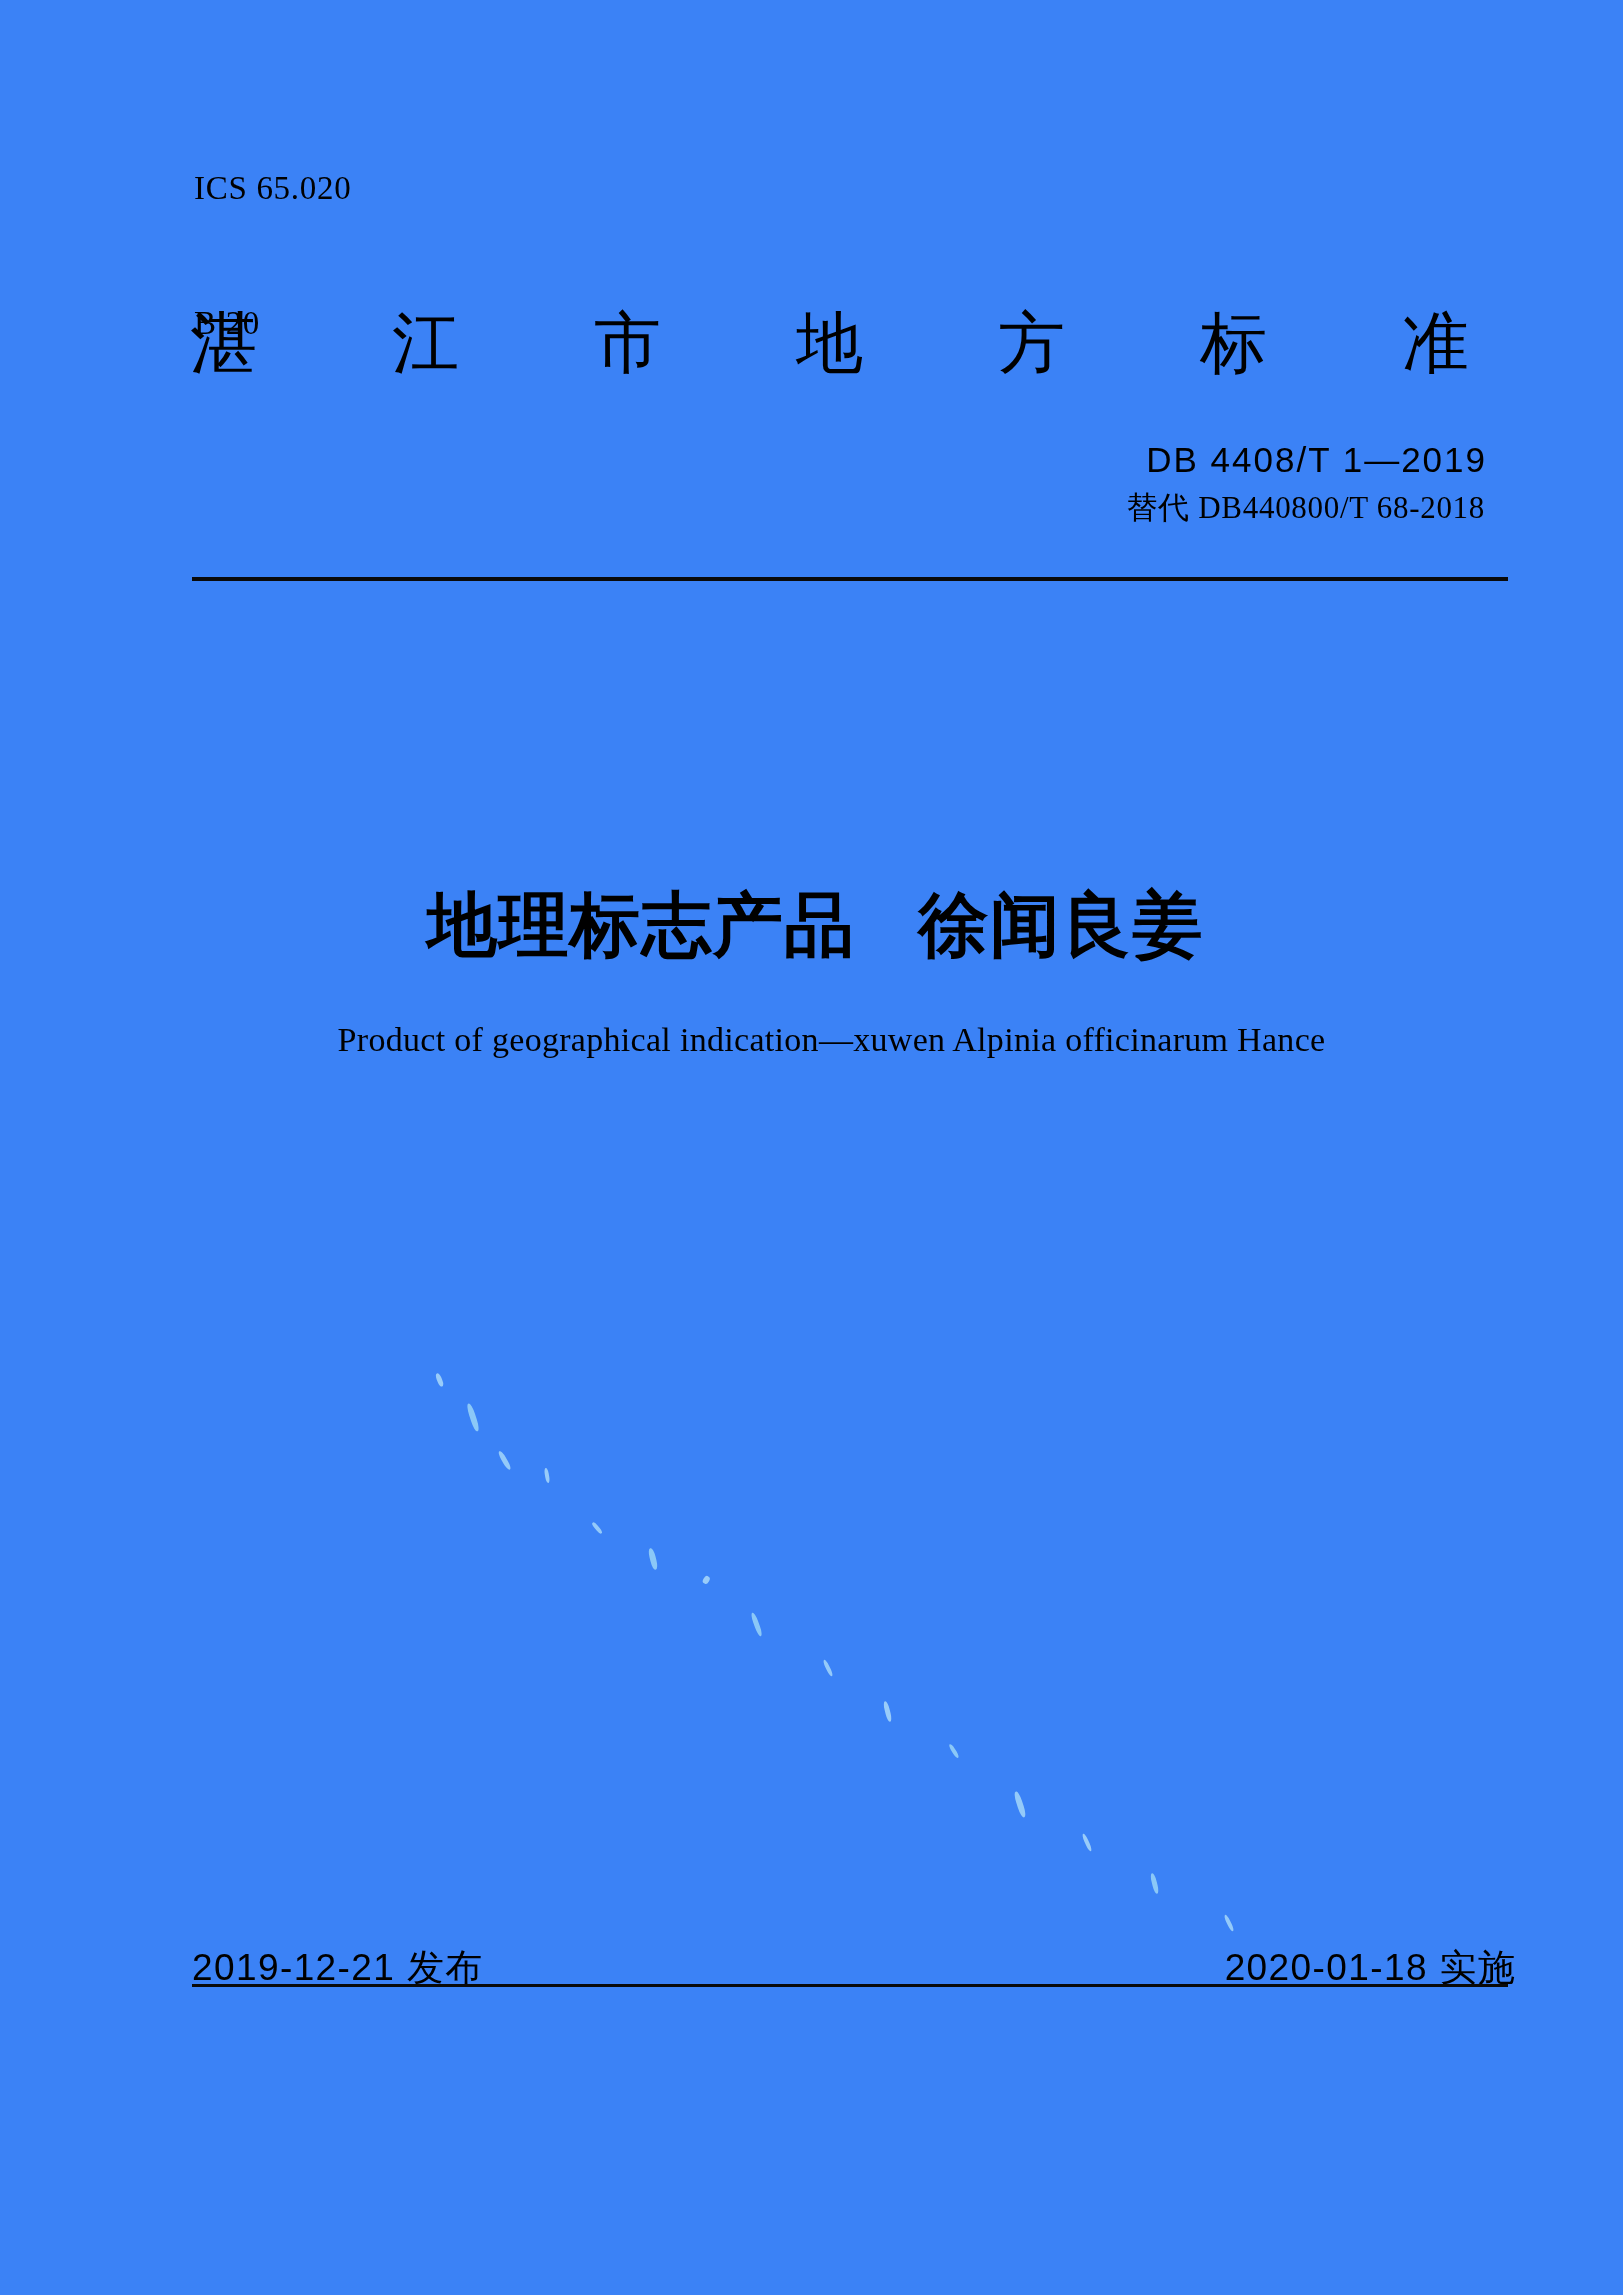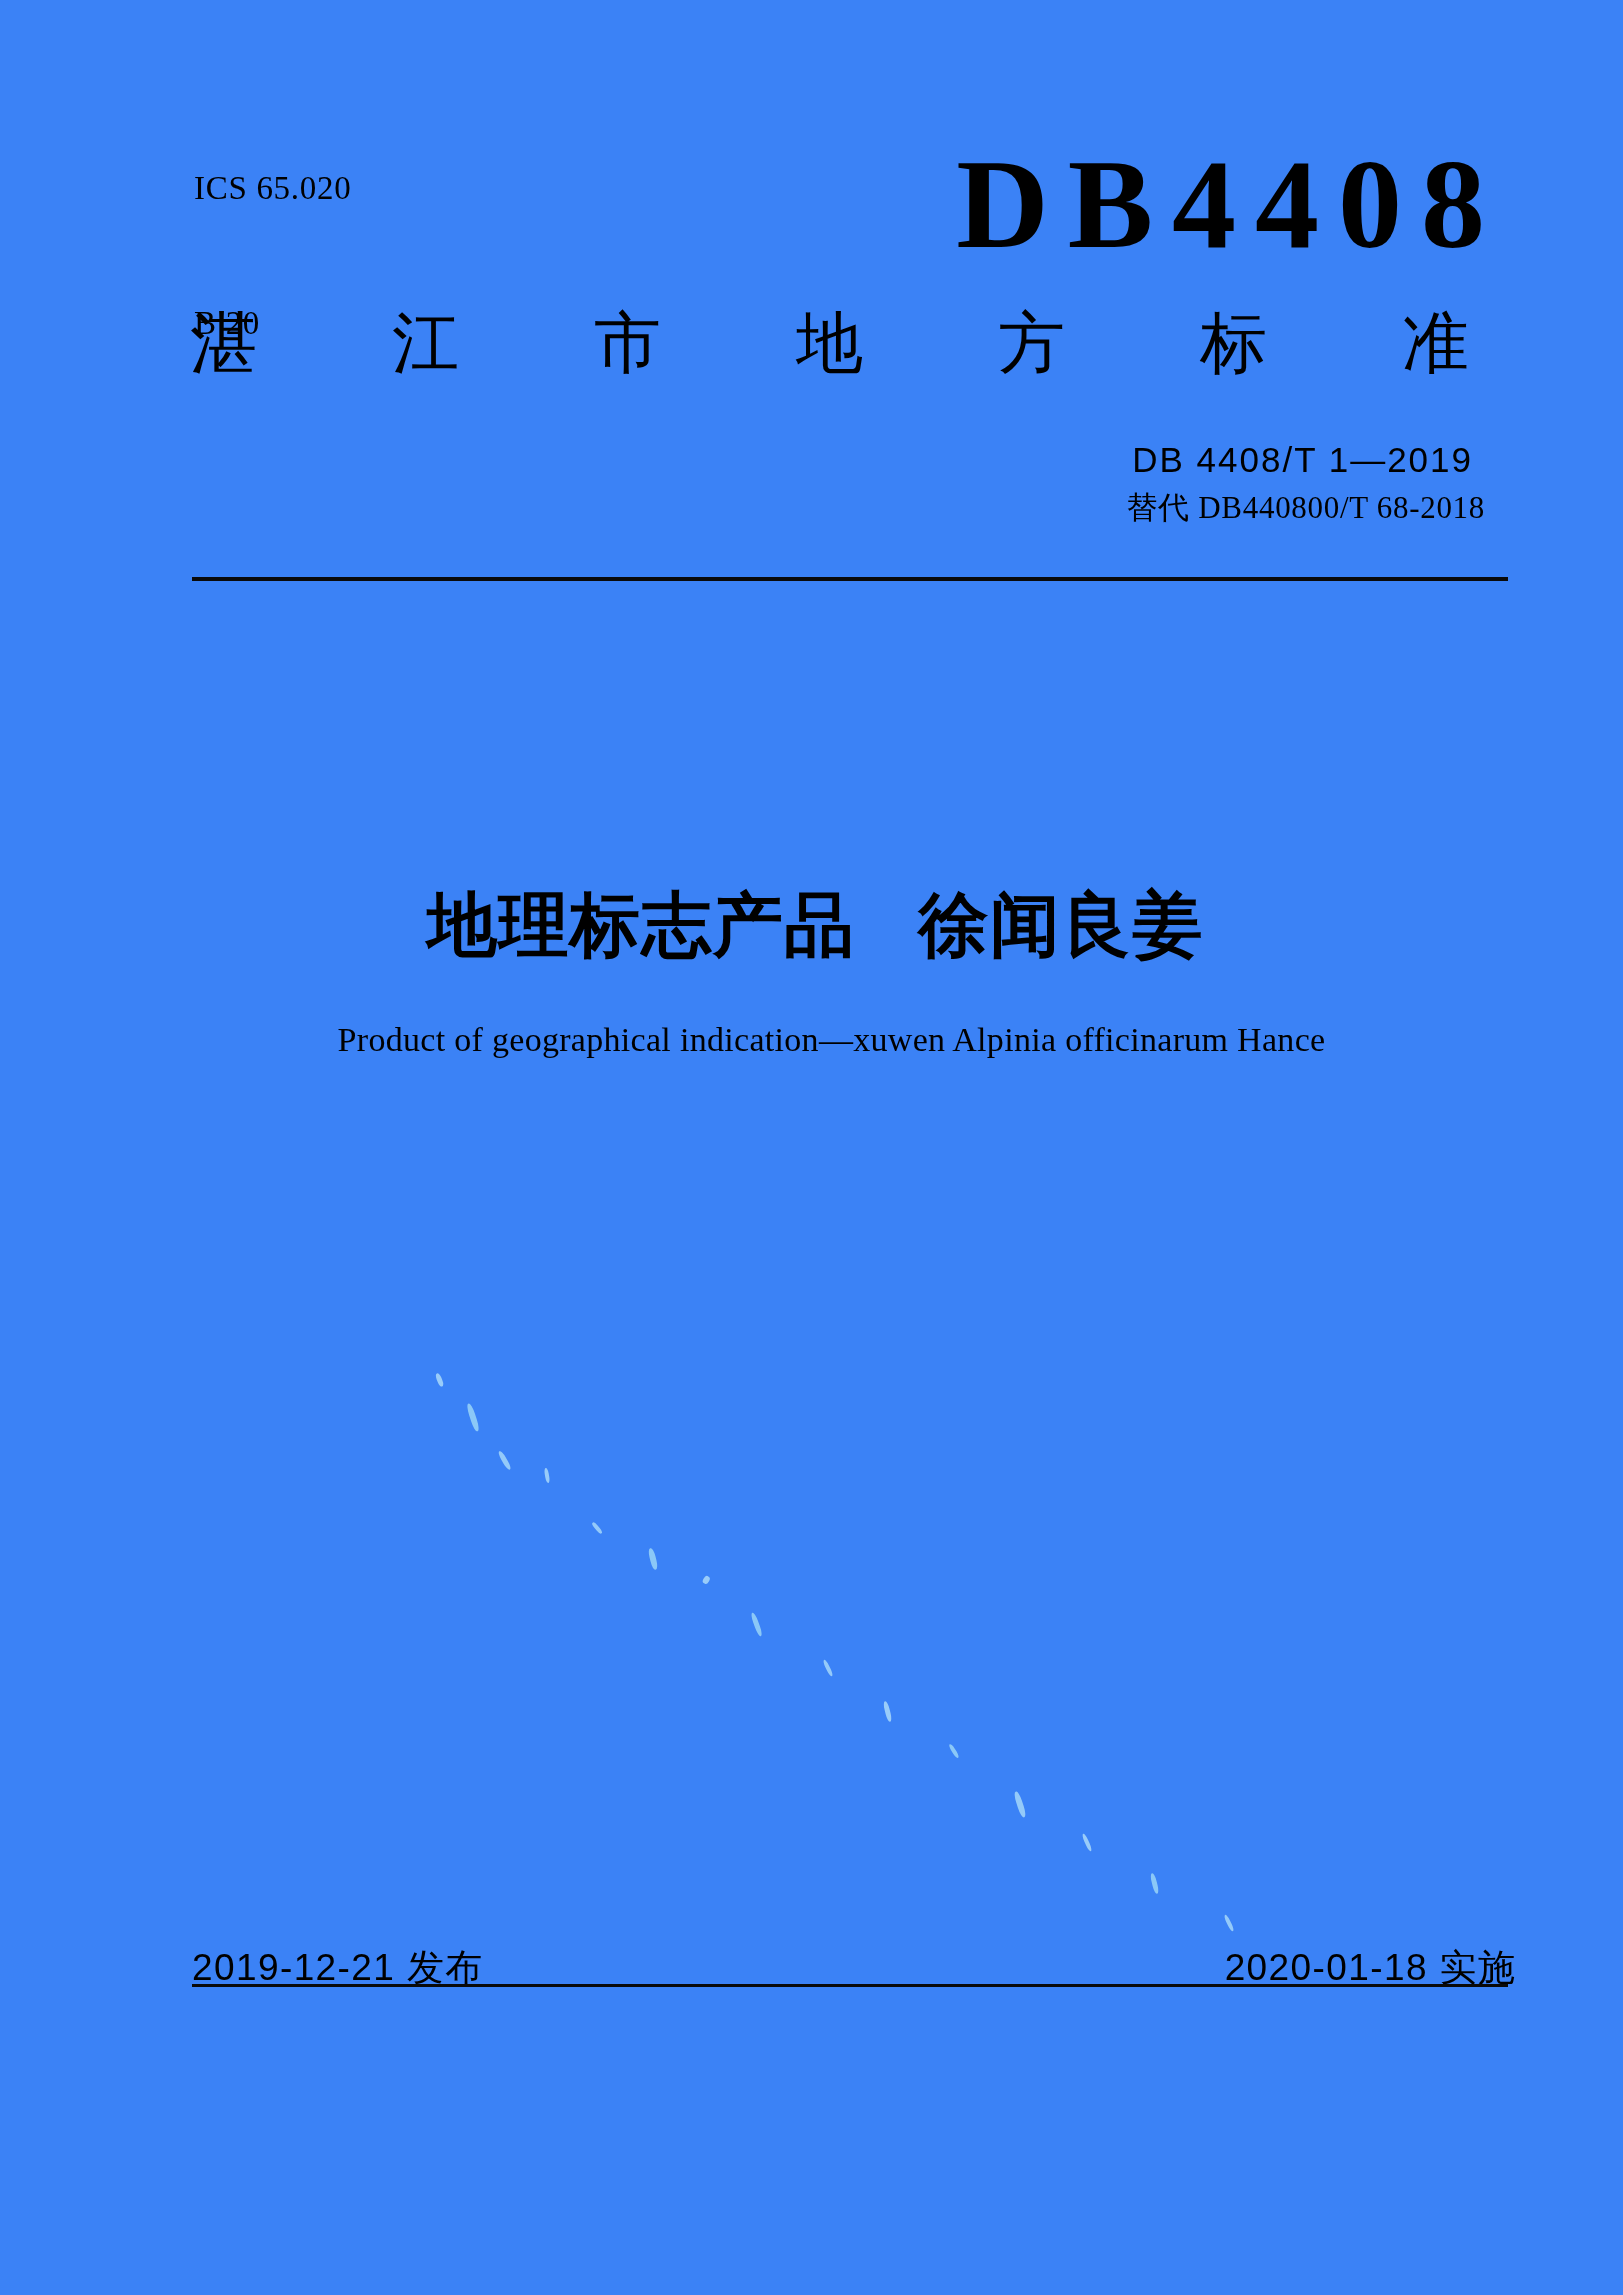--- a/index.html
+++ b/index.html
@@ -51,21 +51,21 @@
     top: 313px;
     font-family: Liberation Mono, monospace;
     font-size: 67px;
     line-height: 1.05;
     letter-spacing: 135px;
     white-space: nowrap;
   }
 
   .doc-number {
     position: absolute;
-    right: 160px;
+    right: 146px;
     top: 440px;
     font-family: "Liberation Sans", "DejaVu Sans", sans-serif;
     font-size: 35px;
     letter-spacing: 2px;
     margin-right: -2px;
     white-space: pre;
   }
 
   .replaces {
     position: absolute;
@@ -165,21 +165,20 @@
 </head>
 <body>
 
 <div class="page">
 
   <div class="ics-block">
     <div>ICS 65.020</div>
     <div>B 20</div>
   </div>
 
-  <div class="db-code">DB4408</div>
 
   <div class="standard-name">湛江市地方标准</div>
 
   <div class="doc-number">DB 4408/T 1—2019</div>
   <div class="replaces">替代 DB440800/T 68-2018</div>
 
   <div class="rule rule-top"></div>
 
   <div class="title-cn">地理标志产品 徐闻良姜</div>
   <div class="title-en">Product of geographical indication—xuwen Alpinia officinarum Hance</div>

